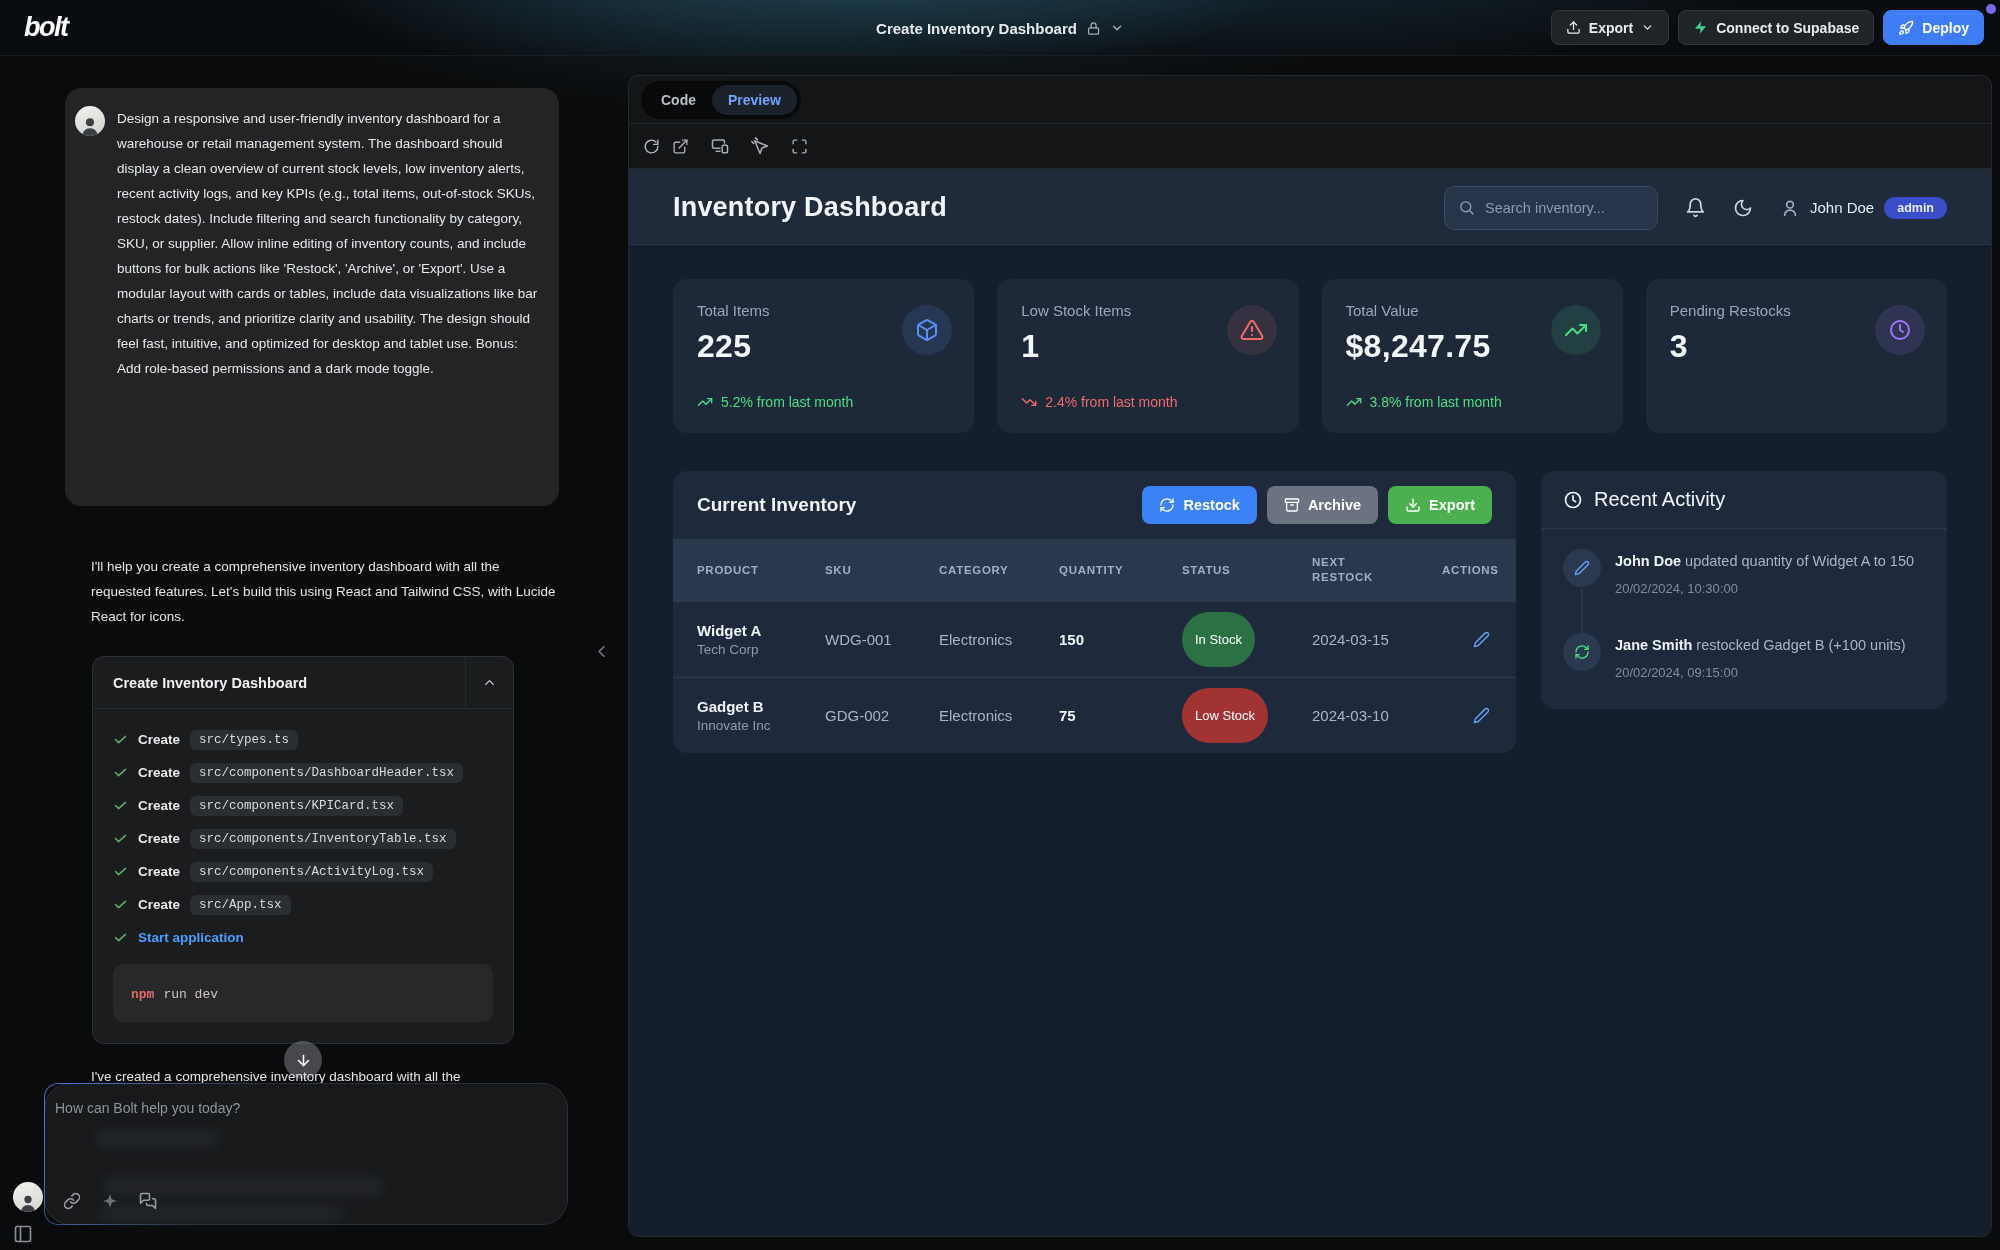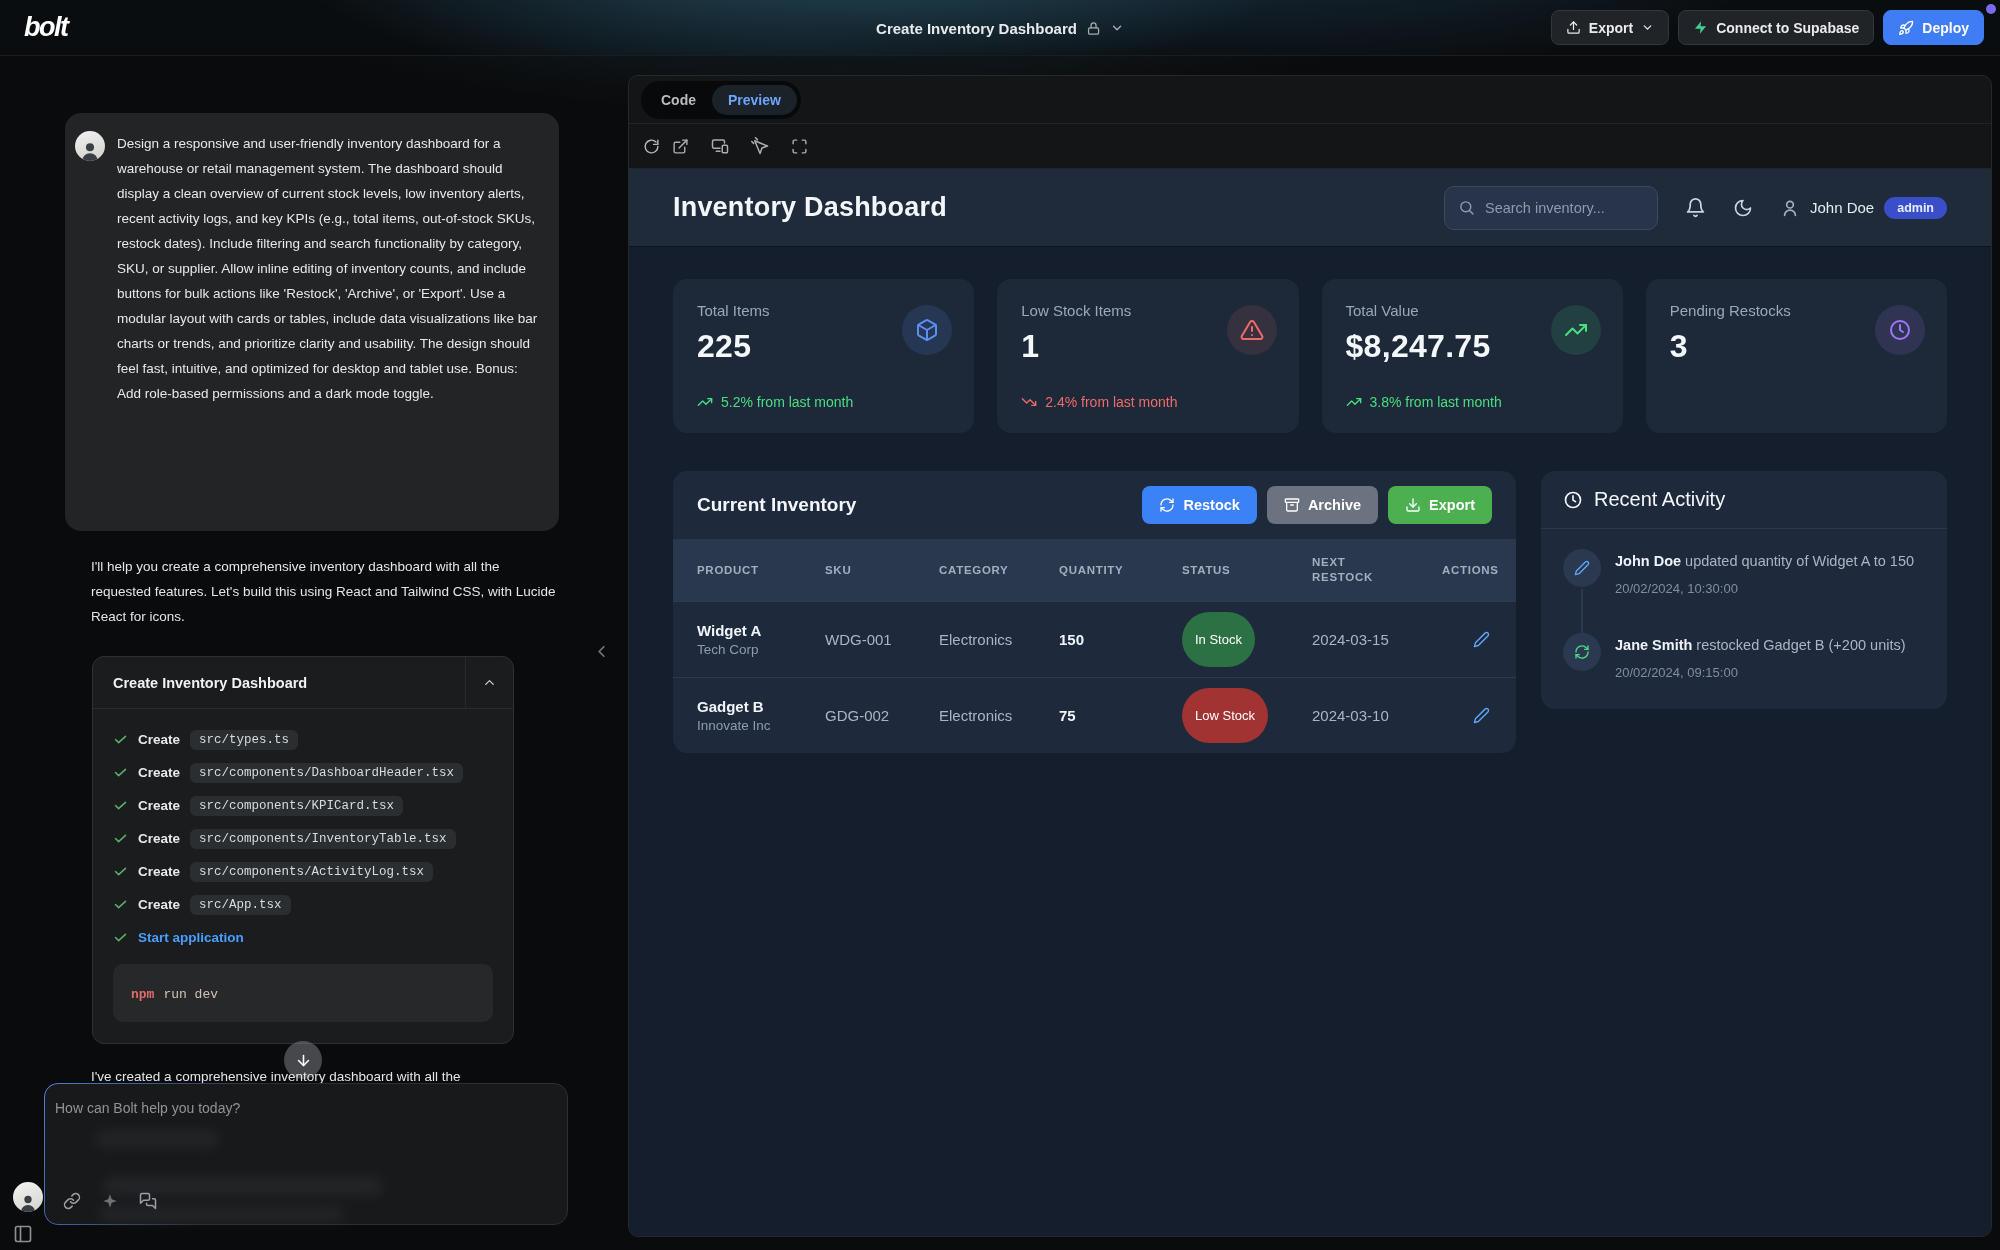--- a/index.html
+++ b/index.html
@@ -27,21 +27,21 @@
   .notif-dot { position:absolute; top:4px; right:4px; width:10px; height:10px; border-radius:50%; background:#7b68ee; }
 
   
   .main { display:flex; height:1194px; }
   .chat-col { position:relative; width:628px; flex:none; height:100%; }
   .preview-panel { position:relative; flex:1; margin:19px 8px 13px 0; background:#131517;
     border:1px solid #26292c; border-radius:10px; display:flex; flex-direction:column; overflow:hidden; }
 
   
   .user-msg { position:absolute; top:32px; left:65px; width:494px; min-height:418px;
-    background:#222426; border-radius:16px; padding:18px 20px 24px 10px; display:flex; gap:12px;margin-top:25px; }
+    background:#222426; border-radius:16px; padding:18px 20px 24px 10px; display:flex; gap:12px; }
   .avatar { flex:none; width:30px; height:30px; border-radius:50%; overflow:hidden;
     background:linear-gradient(160deg,#f2f2f0,#cfcfcb); display:flex; align-items:flex-end; justify-content:center; }
   .avatar svg { color:#3a3f45; }
   .user-msg p { font-size:13.5px; line-height:25px; color:#e6e8ea; }
   .ai-text { position:absolute; top:498px; left:91px; width:468px; font-size:13.5px; line-height:25px; color:#e3e5e7; }
 
   .artifact { position:absolute; top:600px; left:92px; width:422px; height:388px;
     background:#1a1c1e; border:1px solid #2e3134; border-radius:12px; overflow:hidden; }
   .artifact-head { height:52px; display:flex; align-items:center; border-bottom:1px solid #282b2e; }
   .artifact-head .a-title { flex:1; padding:0 20px; font-size:14.5px; font-weight:700; color:#f1f2f3; }
@@ -57,21 +57,21 @@
   .codeblock { margin-top:10px; background:#27282a; border-radius:10px; padding:20px 18px; }
   .cmd-bin { font-family:"Liberation Mono","DejaVu Sans Mono",monospace; font-size:13px; font-weight:700; color:#e06c6c; }
   .cmd-args { font-family:"Liberation Mono","DejaVu Sans Mono",monospace; font-size:13px; color:#d4c2ba; margin-left:9px; }
 
   .scroll-down { position:absolute; top:985px; left:284px; width:38px; height:38px; border-radius:50%;
     border:none; background:rgba(120,124,128,.55); color:#fff; cursor:pointer;
     display:flex; align-items:center; justify-content:center; }
   .outro { position:absolute; top:1013px; left:91px; width:478px; font-size:13.5px; color:#e3e5e7; white-space:nowrap; overflow:hidden; }
 
   .chat-input { position:absolute; top:1027px; left:44px; width:524px; height:142px; background:#17191b;
-    border:1px solid #2c2f33; border-radius:14px; }
+    border:1px solid #2c2f33; border-radius:26px; }
   .chat-input::before { content:""; position:absolute; inset:-1px; border-radius:14px; padding:1px;
     background:linear-gradient(115deg, rgba(85,140,255,.85), rgba(85,140,255,0) 38%);
     -webkit-mask:linear-gradient(#000 0 0) content-box, linear-gradient(#000 0 0);
     -webkit-mask-composite: xor; mask-composite: exclude; pointer-events:none; }
   .chat-input input { position:absolute; top:8px; left:10px; width:500px; height:32px; background:transparent;
     border:none; outline:none; color:#e6e8ea; font-size:14px; font-family:"Liberation Sans",sans-serif; }
   .chat-input input::placeholder { color:#8e9499; }
   .blur { position:absolute; background:#3a3d41; opacity:.32; filter:blur(6px); border-radius:9px; }
   .blur1 { top:46px; left:50px; width:125px; height:18px; }
   .blur2 { top:92px; left:58px; width:280px; height:20px; }
@@ -657,21 +657,21 @@
                 <div class="act-item">
                   <span class="act-ic ref">
                     <svg width="16" height="16" viewBox="0 0 24 24" fill="none" stroke="currentColor" stroke-width="2" stroke-linecap="round" stroke-linejoin="round">
                         <path d="M21 12a9 9 0 0 1-15.36 6.36L3 16"></path>
                         <path d="M3 21v-5h5"></path>
                         <path d="M3 12a9 9 0 0 1 15.36-6.36L21 8"></path>
                         <path d="M21 3v5h-5"></path>
                       </svg>
                   </span>
                   <span class="act-text">
-                    <span class="act-user">Jane Smith</span><span>restocked Gadget B (+200 units)</span>
+                    <span class="act-user">Jane Smith</span><span>restocked Gadget B (+100 units)</span>
                     <span class="act-time">20/02/2024, 09:15:00</span>
                   </span>
                 </div>
               </div>
             </div>
 
           </div>
         </div>
       </div>
     </section>

